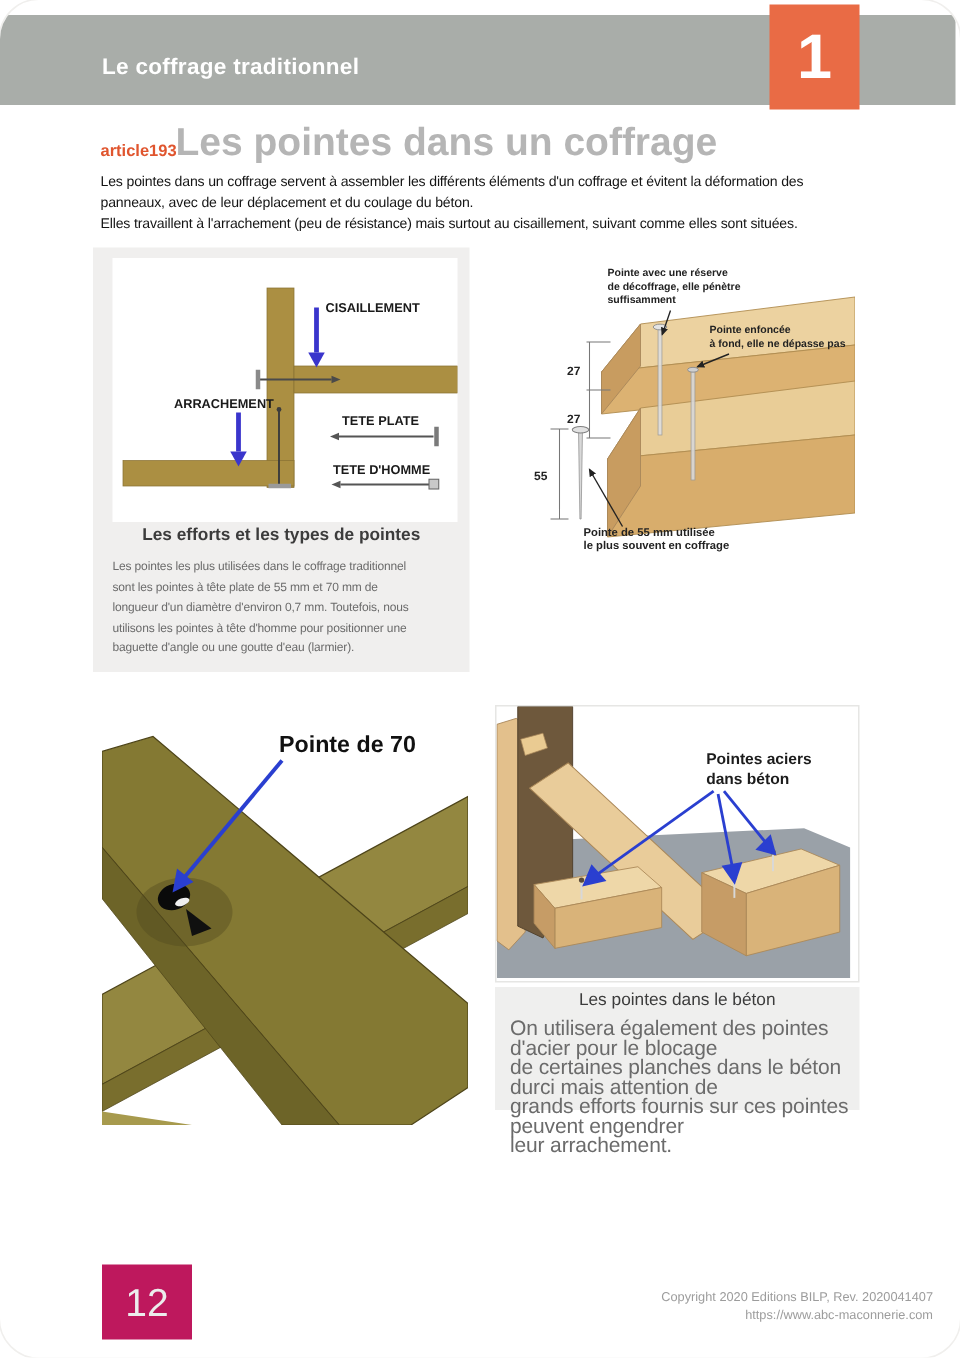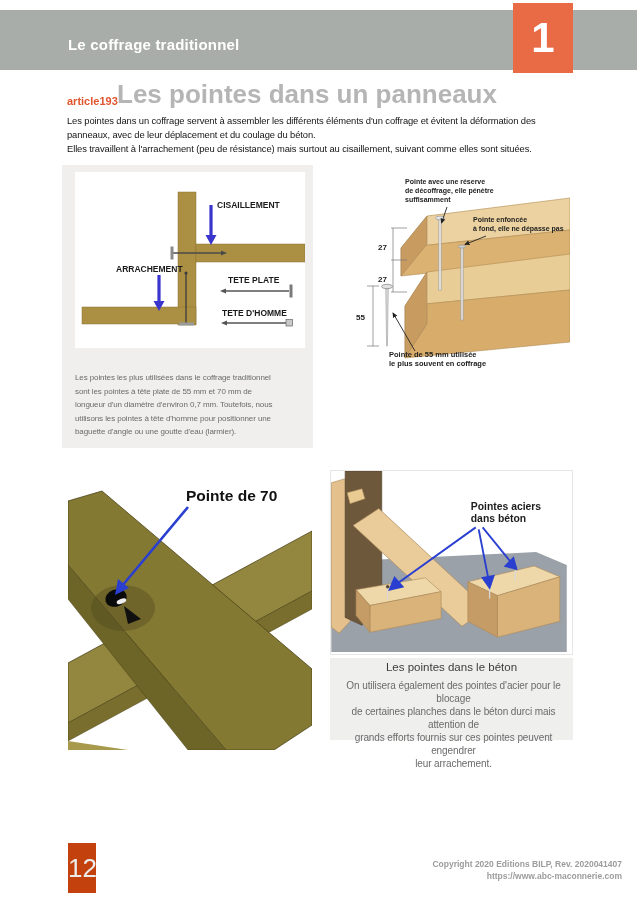--- a/index.html
+++ b/index.html
@@ -1,17 +1,17 @@
 <!DOCTYPE html>
 <html><head>
 <meta charset="utf-8">
 <style>
   html,body{margin:0;padding:0;background:#fff;}
   #page{position:relative;width:640px;height:905px;background:#fff;overflow:hidden;
-        font-family:"Liberation Sans","DejaVu Sans",sans-serif;outline:1px solid #f0efed;}
+        font-family:"Liberation Sans","DejaVu Sans",sans-serif;outline:1px solid #f0efed;border-radius:26px;}
   .abs{position:absolute;}
   
   .header-bar{left:0;top:10px;width:637px;height:60px;background:#a9ada9;}
   .header-title{left:68px;top:36px;font-size:15px;font-weight:bold;color:#ffffff;letter-spacing:.2px;}
   .chapter-badge{left:513px;top:3px;width:60px;height:70px;background:#e96b45;text-align:center;}
   .chapter-badge span{display:block;line-height:70px;font-size:42px;font-weight:bold;color:#ffffff;}
   
   .article-id{left:67px;top:95px;font-size:11px;font-weight:bold;color:#e0552e;text-align:center;}
   .article-title{left:117px;top:79px;font-size:26px;font-weight:bold;color:#b5b5b5;}
   .intro{left:67px;top:114px;width:562px;font-size:9.4px;line-height:14px;color:#141414;
@@ -20,42 +20,42 @@
   .card1{left:62px;top:165px;width:251px;height:283px;background:#f0efee;}
   .fig1{left:75px;top:172px;width:230px;height:176px;background:#fff;}
   .card1-title{left:62px;top:351px;width:251px;text-align:center;font-size:11.5px;font-weight:bold;color:#3c3c3c;}
   .card1-text{left:75px;top:371px;width:233px;font-size:8px;line-height:13.5px;color:#6b6b6b;
               letter-spacing:-.1px;white-space:pre-line;}
   .fig2{left:335px;top:170px;width:235px;height:198px;}
   .fig3{left:68px;top:473px;width:244px;height:277px;}
   .fig4{left:330px;top:470px;width:243px;height:185px;background:#fff;border:1px solid #e6e6e4;box-sizing:border-box;}
   .card2{left:330px;top:658px;width:243px;height:82px;background:#efefee;}
   .card2-title{left:330px;top:661px;width:243px;text-align:center;font-size:11.5px;font-weight:normal;color:#3c3c3c;}
-  .card2-text{left:340px;top:679px;width:227px;font-size:10px;line-height:13px;color:#6b6b6b;
-              letter-spacing:-.1px;white-space:pre-line;text-align:center;}
-  
-  .page-number{left:68px;top:843px;width:28px;height:50px;background:#c2410c;text-align:center;}
+  .card2-text{left:340px;top:679px;width:227px;font-size:14px;line-height:13px;color:#6b6b6b;
+              letter-spacing:-.1px;white-space:pre-line;}
+  
+  .page-number{left:68px;top:843px;width:60px;height:50px;background:#be185d;text-align:center;}
   .page-number span{display:block;line-height:50px;font-size:26px;color:#ececec;}
   .copyright{left:340px;top:858px;width:282px;text-align:right;font-size:8.5px;line-height:12px;
-             color:#9c9c9c;white-space:pre-line;font-weight:bold;}
+             color:#9c9c9c;white-space:pre-line;}
   svg text{font-family:"Liberation Sans","DejaVu Sans",sans-serif;}
 </style>
 </head>
 <body>
 
 <div id="page">
 
   <div class="abs header-bar"></div>
   <div class="abs header-title">Le coffrage traditionnel</div>
   <div class="abs chapter-badge">
     <span>1</span>
   </div>
 
   <div class="abs article-id">article193</div>
-  <div class="abs article-title">Les pointes dans un panneaux</div>
+  <div class="abs article-title">Les pointes dans un coffrage</div>
   <div class="abs intro">Les pointes dans un coffrage servent à assembler les différents éléments d'un coffrage et évitent la déformation des
 panneaux, avec de leur déplacement et du coulage du béton.
  Elles travaillent à l'arrachement (peu de résistance) mais surtout au cisaillement, suivant comme elles sont situées.</div>
 
   <div class="abs card1"></div>
   <svg class="abs fig1" viewBox="0 0 230 176" width="230" height="176">
     <g>
       <rect x="103" y="20" width="18" height="133" fill="#ab8f42" stroke="#8a7334" stroke-width="0.5"></rect>
       <rect x="121" y="72" width="109" height="18" fill="#ab8f42" stroke="#8a7334" stroke-width="0.5"></rect>
       <rect x="7" y="135" width="114" height="17" fill="#ab8f42" stroke="#8a7334" stroke-width="0.5"></rect>
@@ -86,20 +86,21 @@
       <polygon points="151,116.5 145,119 151,121.5" fill="#555"></polygon>
       <line x1="216" y1="112.5" x2="216" y2="125.5" stroke="#7a7a7a" stroke-width="3"></line>
     </g>
     <text x="147" y="144" font-size="8.5" font-weight="bold" fill="#1a1a1a">TETE D'HOMME</text>
     <g>
       <line x1="152" y1="151" x2="211" y2="151" stroke="#555" stroke-width="1.4"></line>
       <polygon points="152,148.5 146,151 152,153.5" fill="#555"></polygon>
       <rect x="211" y="147.5" width="6.5" height="6.5" fill="#c9c9c9" stroke="#666" stroke-width="0.7"></rect>
     </g>
   </svg>
+  <div class="abs card1-title">Les efforts et les types de pointes</div>
   <div class="abs card1-text">Les pointes les plus utilisées dans le coffrage traditionnel
 sont les pointes à tête plate de 55 mm et 70 mm de
 longueur d'un diamètre d'environ 0,7 mm. Toutefois, nous
 utilisons les pointes à tête d'homme pour positionner une
 baguette d'angle ou une goutte d'eau (larmier).</div>
 
   <svg class="abs fig2" viewBox="0 0 235 198" width="235" height="198">
     <defs>
       <marker id="ah-black" markerWidth="7" markerHeight="7" refX="5" refY="3.5" orient="auto">
         <polygon points="0,0.8 6,3.5 0,6.2" fill="#222"></polygon>

